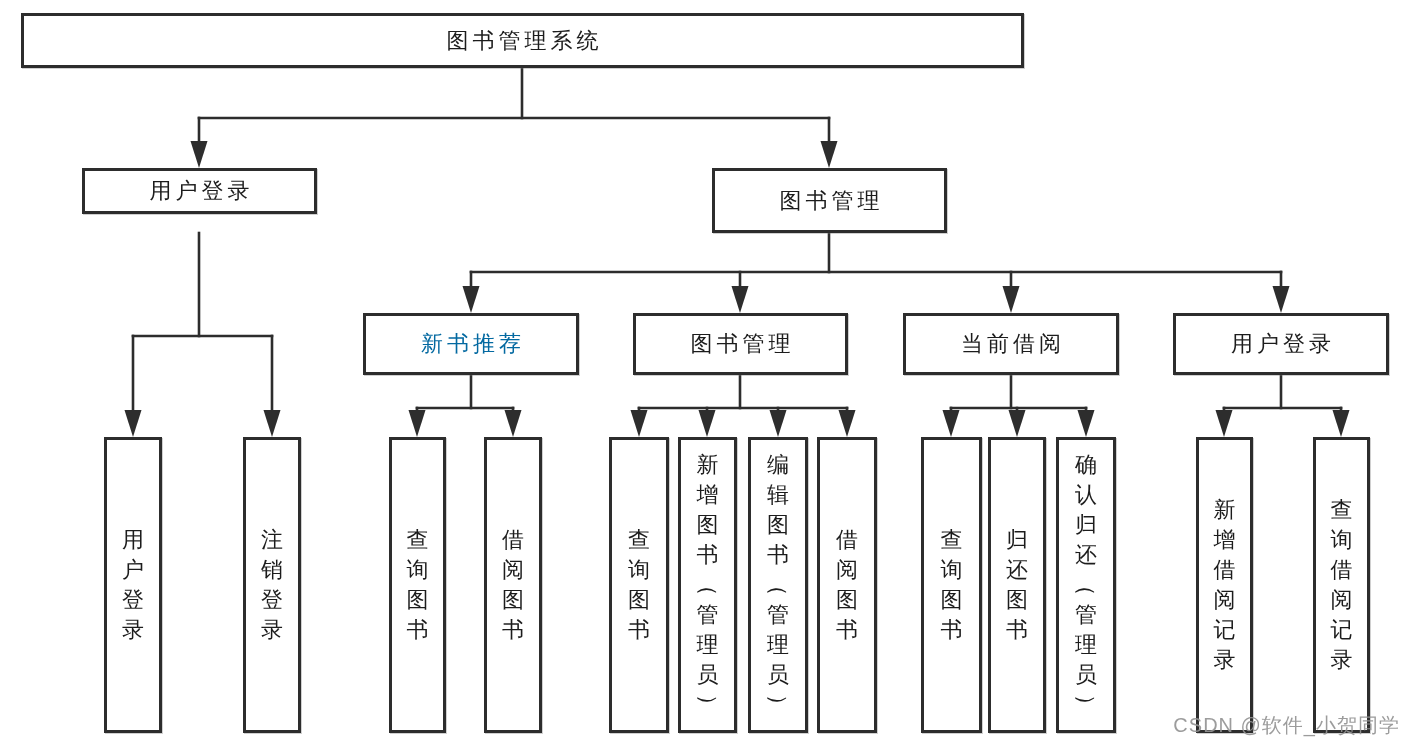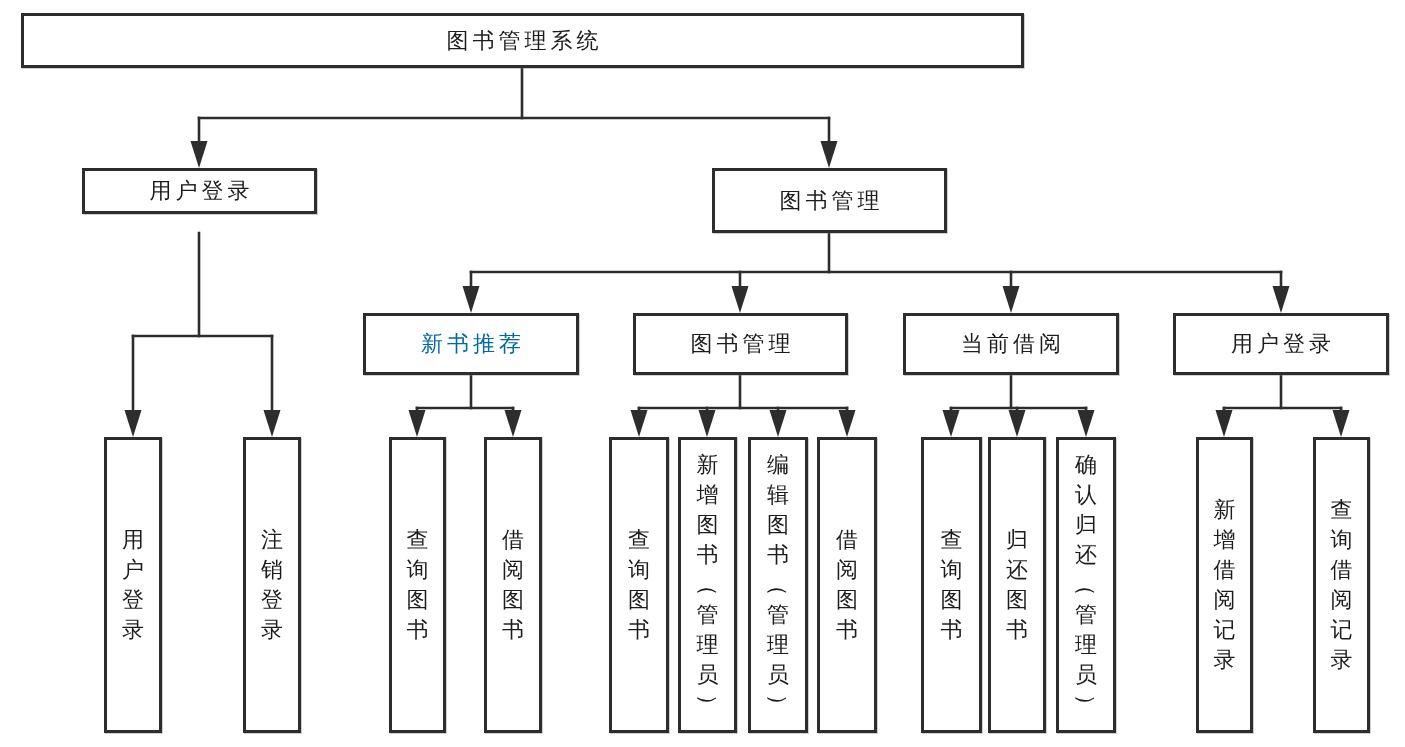--- a/index.html
+++ b/index.html
@@ -267,13 +267,14 @@
         <div class="vlabel">
           <span class="vchar" style="color: rgb(28, 28, 28);">查</span>
           <span class="vchar" style="color: rgb(28, 28, 28);">询</span>
           <span class="vchar" style="color: rgb(28, 28, 28);">借</span>
           <span class="vchar" style="color: rgb(28, 28, 28);">阅</span>
           <span class="vchar" style="color: rgb(28, 28, 28);">记</span>
           <span class="vchar" style="color: rgb(28, 28, 28);">录</span>
         </div>
       </div>
     </div>
+  <div id="watermark">CSDN @软件_小贺同学</div>
 </div>
 
 </body></html>

